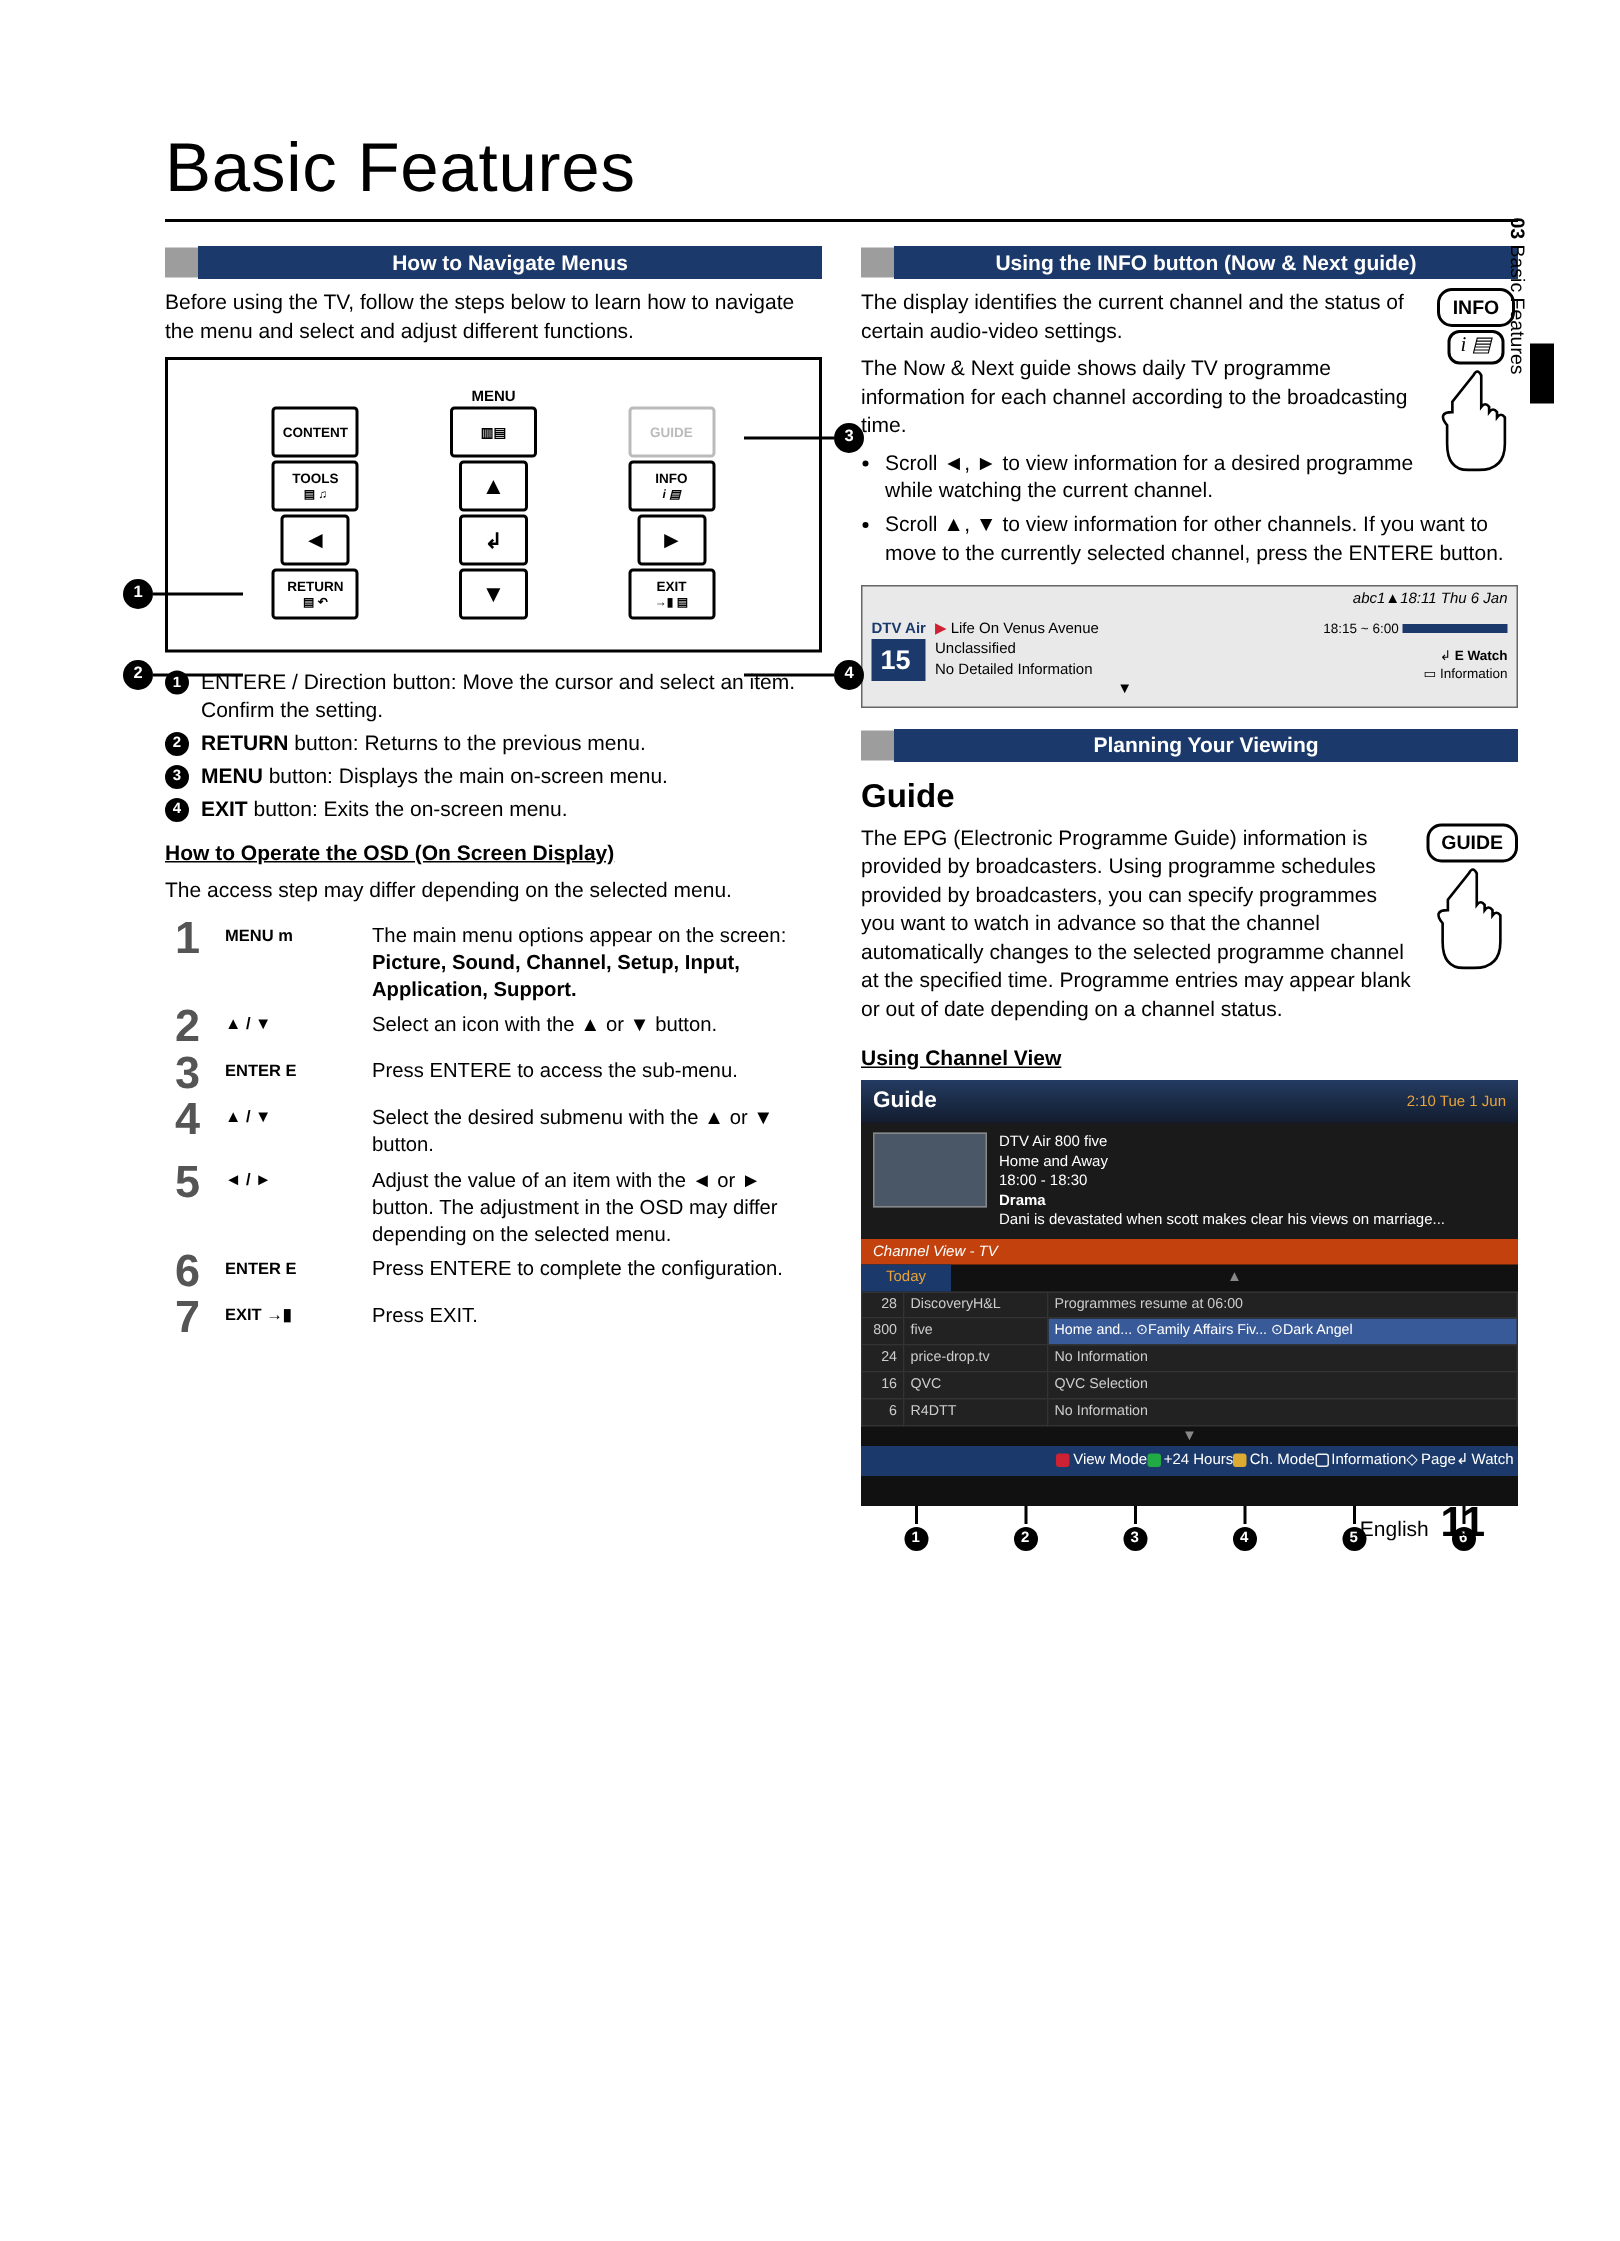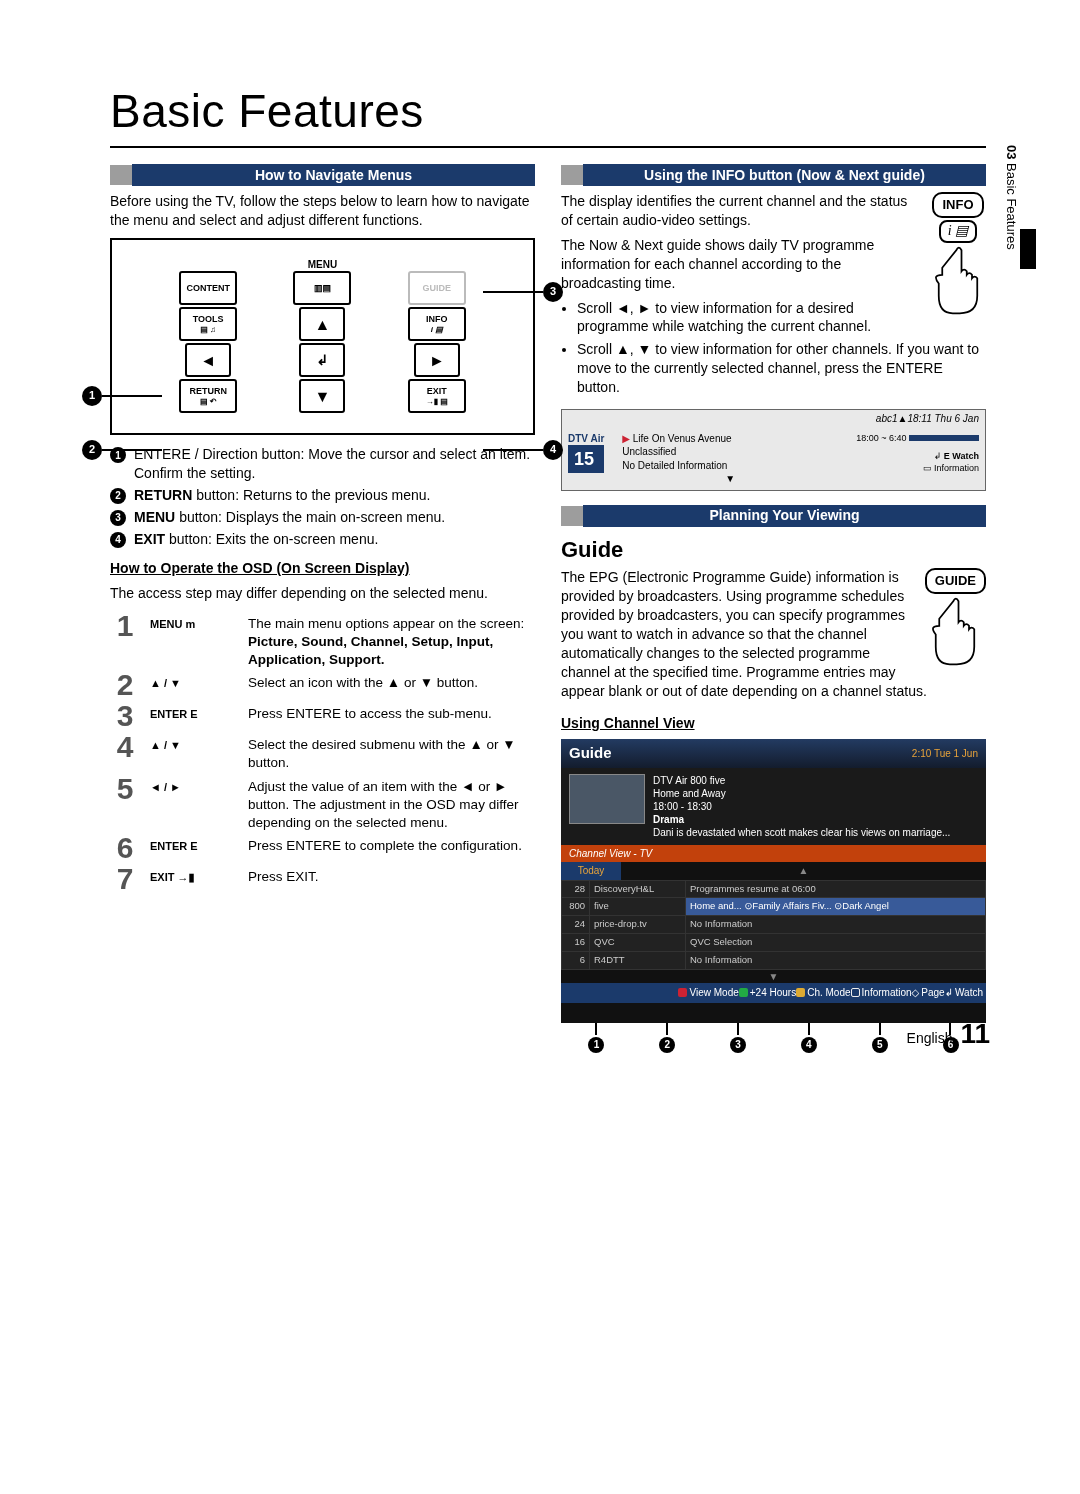--- a/index.html
+++ b/index.html
@@ -6,21 +6,21 @@
   body {
     font-family: Arial, Helvetica, sans-serif;
     background: #fff;
     width: 1080px;
     margin: 0 auto;
     color: #000;
     font-size: 15px;
     line-height: 1.35;
   }
   .page {
-    padding: 80px 94px 40px 110px;
+    padding: 80px 68px 40px 110px;
     position: relative;
   }
   h1.page-title {
     font-size: 46px;
     font-weight: 300;
     letter-spacing: 0.5px;
     margin-bottom: 4px;
   }
   .rule { height: 2px; background: #000; margin-bottom: 14px; }
   .columns { display: flex; gap: 26px; }
@@ -120,21 +120,21 @@
   }
   .hand-btn svg { display:block; margin: 2px auto 0;}
   .clear { clear: both; }
 
   
   .nownext{
     border:1px solid #666; background:#e9e9e9; font-size:10px;
     margin:8px 0 14px 0;
   }
   .nownext-top{display:flex;justify-content:flex-end;padding:2px 6px;font-style:italic;}
-  .nownext-body{display:flex;gap:18px;padding:4px 6px;}
+  .nownext-body{display:flex;gap:6px;padding:4px 6px;}
   .nownext-body .left{color:#1b3a6b;font-weight:bold;}
   .nownext-body .num{background:#1b3a6b;color:#fff;padding:2px 6px;font-size:18px;font-weight:bold;}
   .nownext-body .mid{flex:1;}
   .nownext-body .right{text-align:right;font-size:9px;}
   .barline{height:6px;background:#1b3a6b; width:70px;display:inline-block;vertical-align:middle;}
 
   h2.sub { font-size: 22px; font-weight: bold; margin: 8px 0 4px 0;}
   .small-bold { font-weight: bold; font-size: 14px; text-decoration: underline; margin: 8px 0 4px 0;}
 
   
@@ -362,21 +362,21 @@
             <div>DTV Air</div>
             <div class="num">15</div>
           </div>
           <div class="mid">
             <div><span style="color:#c23;">▶</span> <span>Life On Venus Avenue</span></div>
             <div>Unclassified</div>
             <div>No Detailed Information</div>
             <div style="text-align:center;">▼</div>
           </div>
           <div class="right">
-            <div><span>18:00 ~ 6:40</span> <span class="barline"></span></div>
+            <div><span>18:15 ~ 6:00</span> <span class="barline"></span></div>
             <div style="margin-top:6px;">↲ <span class="bold">E Watch</span></div>
             <div>▭ <span>Information</span></div>
           </div>
         </div>
       </div>
 
       <div class="section-bar">
         <div class="grey"></div>
         <div class="navy">Planning Your Viewing</div>
       </div>

